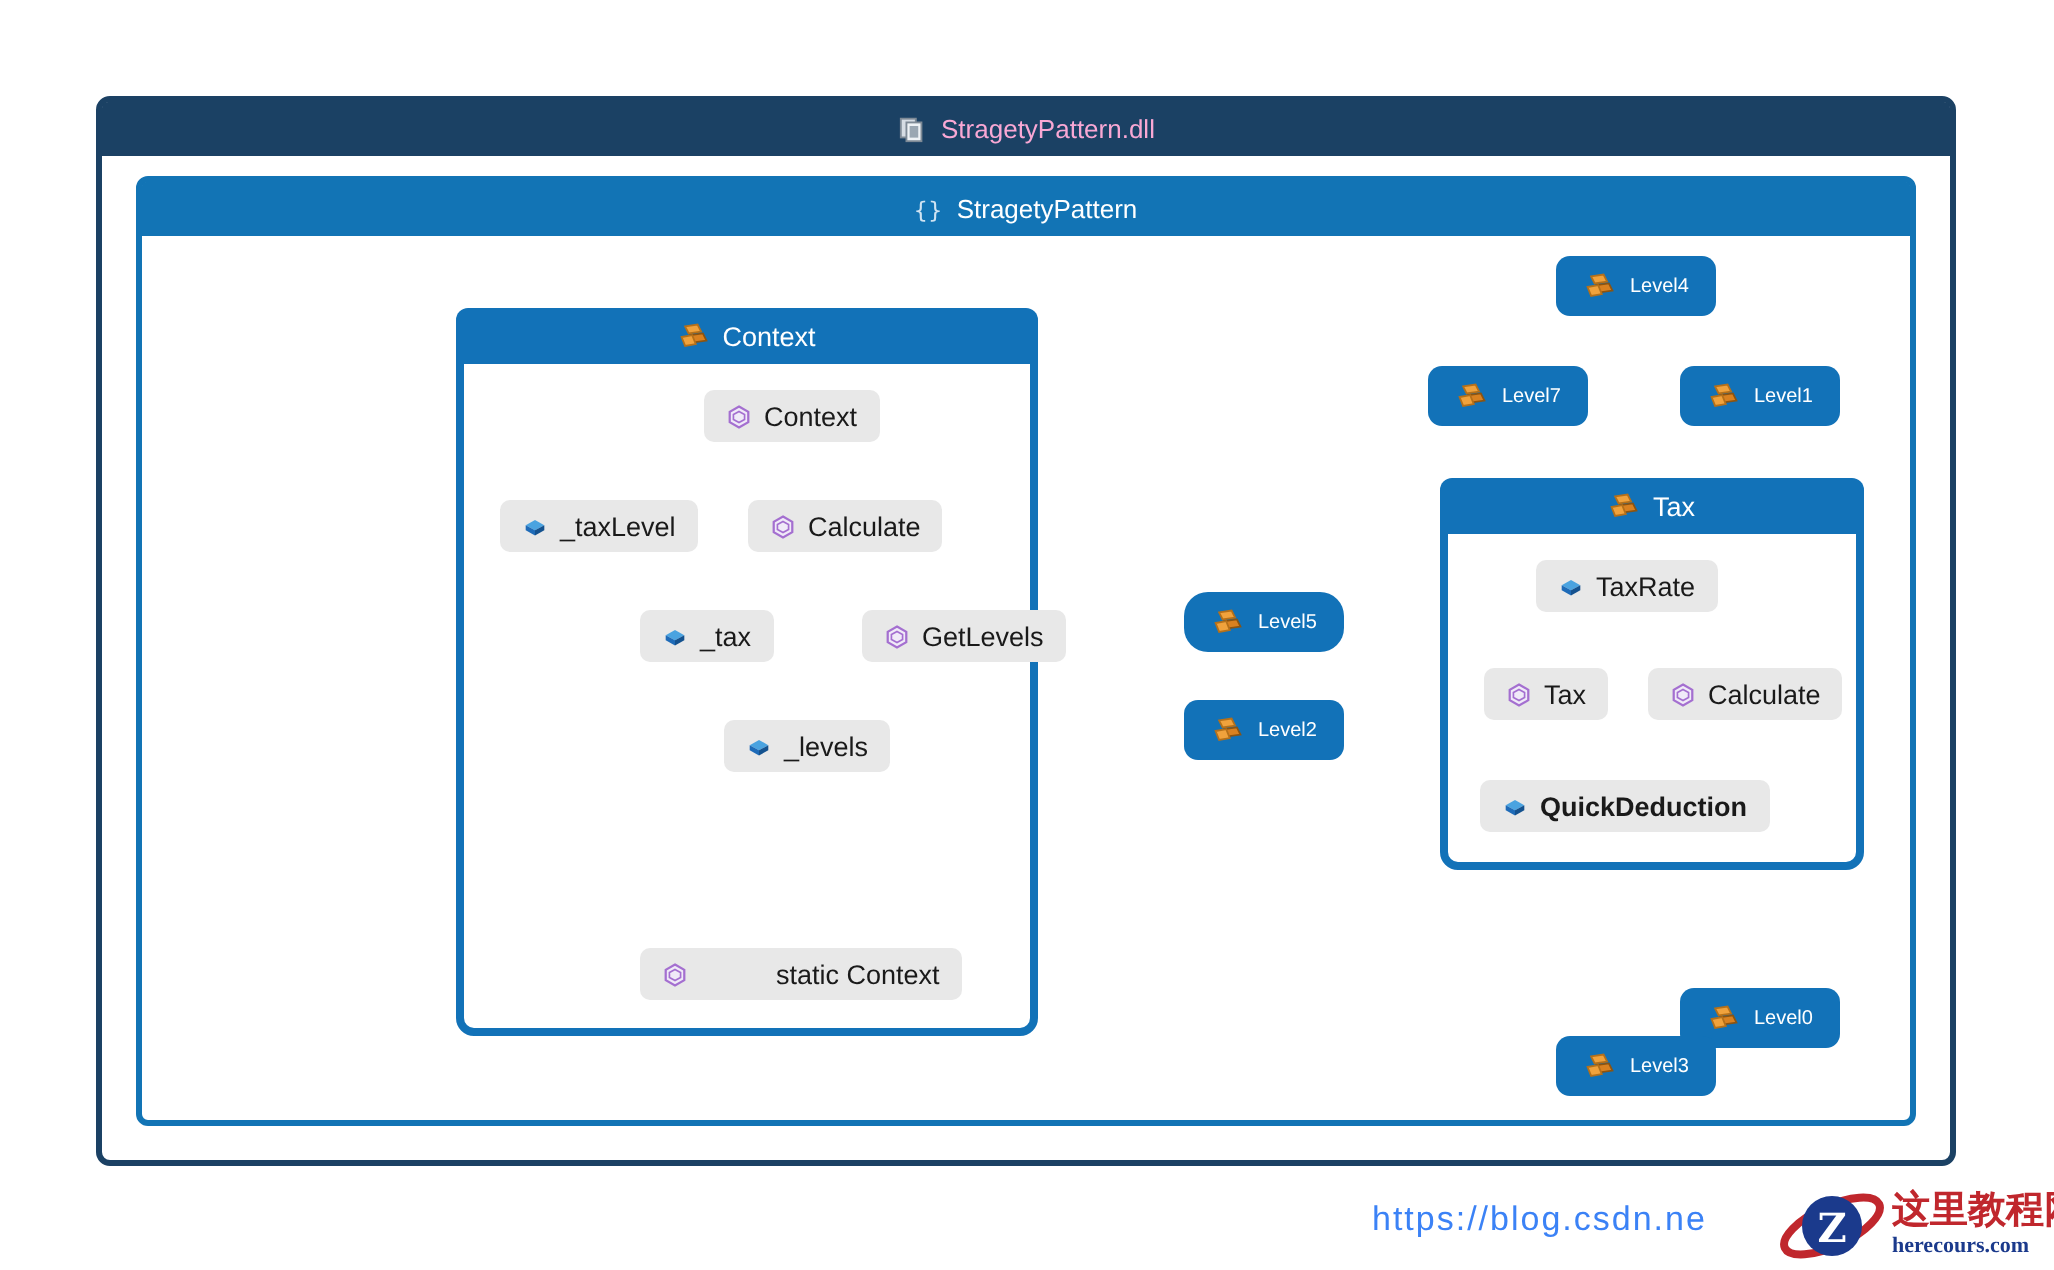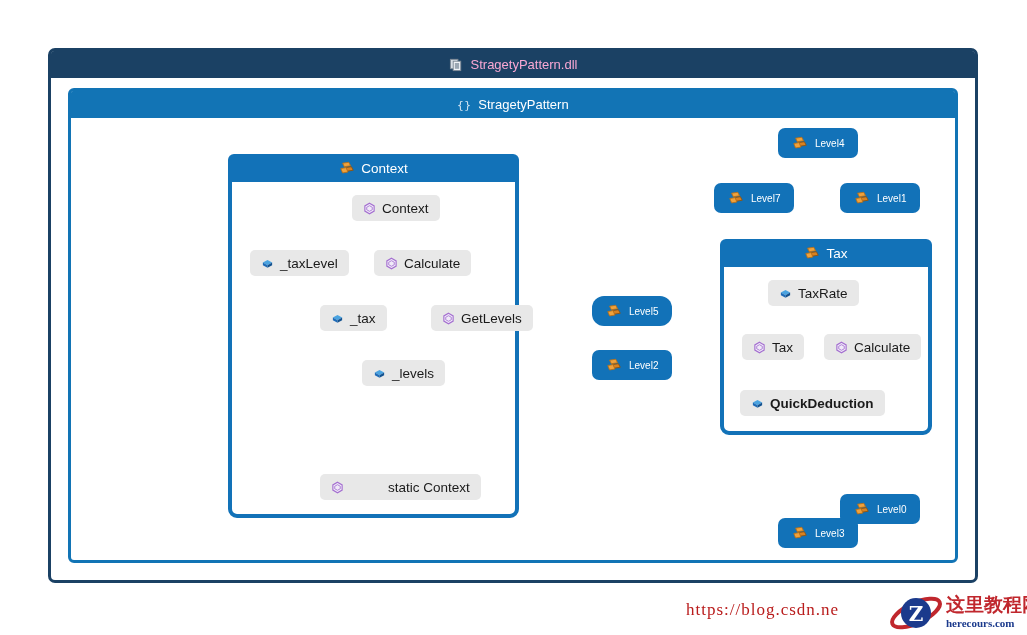--- a/index.html
+++ b/index.html
@@ -65,22 +65,22 @@
     box-sizing:border-box;
   }
 
   
   .ico{display:inline-block;flex:0 0 auto;line-height:0;}
   .ico svg{display:block;}
 
   
   .watermark{
     position:absolute;left:686px;top:600px;
-    font-family:Liberation Serif, serif;
-    font-size:17px;color:#b91c1c;letter-spacing:1px;white-space:nowrap;
+    font-family:Liberation Sans, sans-serif;
+    font-size:17px;color:#3b82f6;letter-spacing:1px;white-space:nowrap;
   }
   .logo{position:absolute;left:888px;top:593px;width:136px;height:42px;}
   .logo-cn{
     position:absolute;left:58px;top:-1px;font-size:19px;font-weight:bold;
     color:#c0272d;white-space:nowrap;
     font-family:"DejaVu Sans","Liberation Sans",sans-serif;
   }
   .logo-url{
     position:absolute;left:58px;top:24px;font-size:11px;font-weight:bold;
     color:#1b3a8c;white-space:nowrap;

